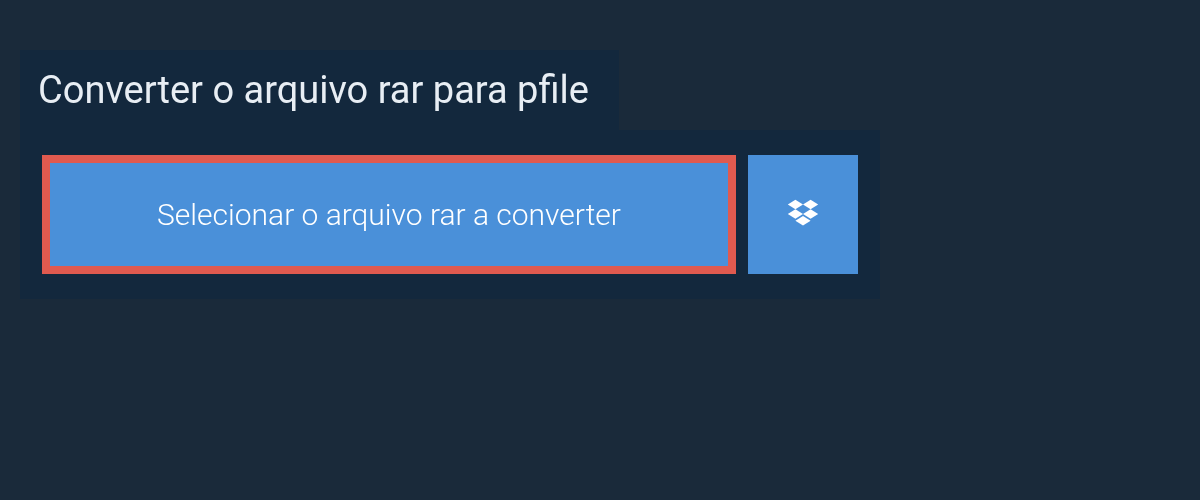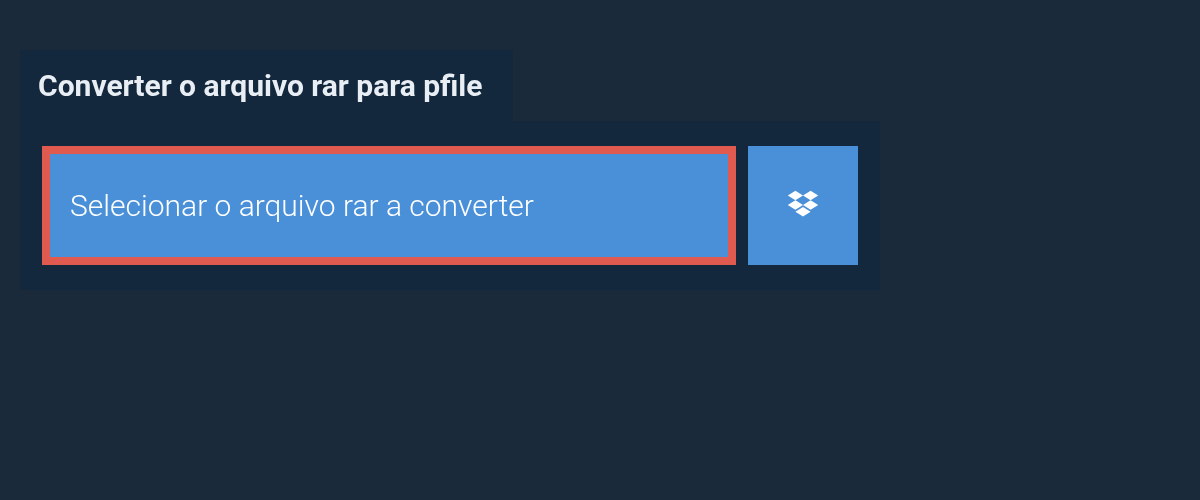--- a/index.html
+++ b/index.html
@@ -15,22 +15,22 @@
       padding: 20px;
     }
     .panel {
       margin-top: 30px;
     }
     .title-tab {
       background: #13283d;
       display: inline-block;
       padding: 18px 30px 18px 18px;
       color: #e8eef4;
-      font-size: 30px;
-      font-weight: 700;
+      font-size: 38px;
+      font-weight: 400;
       text-align: center;
     }
     .upload-section {
       background: #13283d;
       padding: 25px 22px;
       display: flex;
       gap: 12px;
       width: 860px;
     }
     .select-button {
@@ -38,20 +38,21 @@
       background: #4a90d9;
       border: 8px solid #e05a4f;
       color: #ffffff;
       font-size: 30px;
       font-weight: 300;
       padding: 34px 20px;
       text-align: center;
       cursor: pointer;
       display: flex;
       align-items: center;
+      justify-content: center;
     }
     .dropbox-button {
       width: 110px;
       background: #4a90d9;
       display: flex;
       align-items: center;
       justify-content: center;
       cursor: pointer;
     }
     .dropbox-icon {

